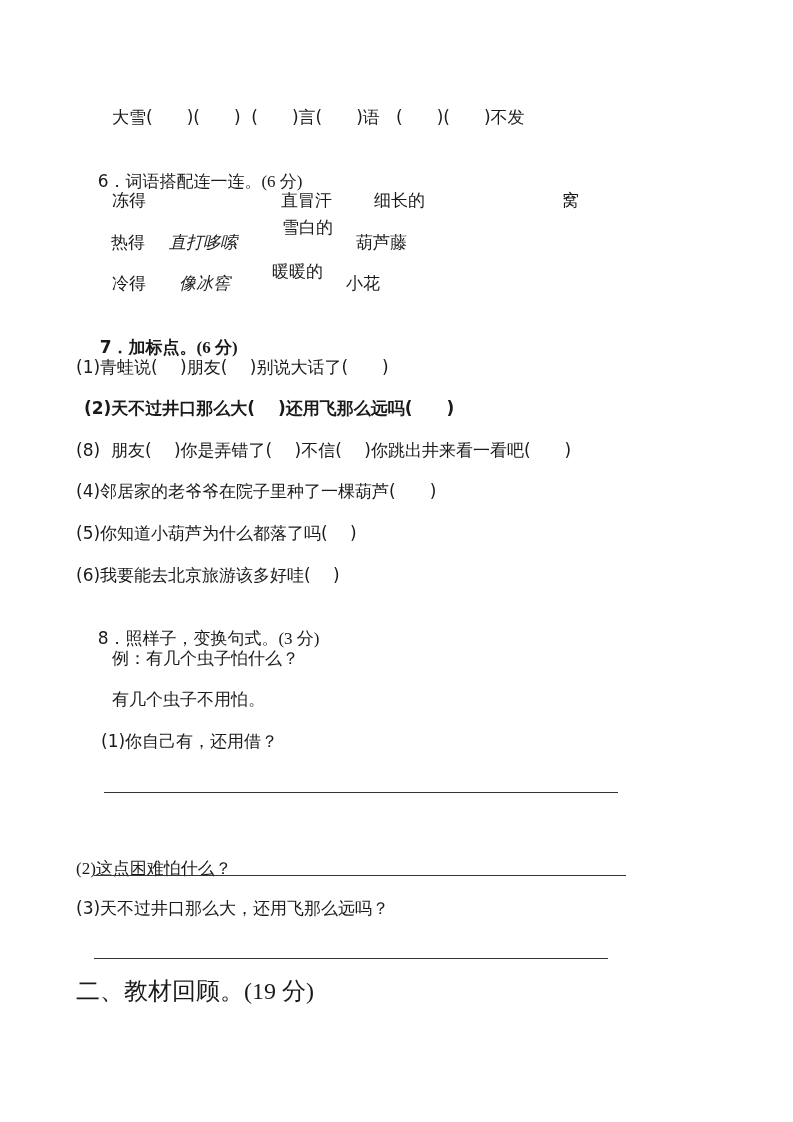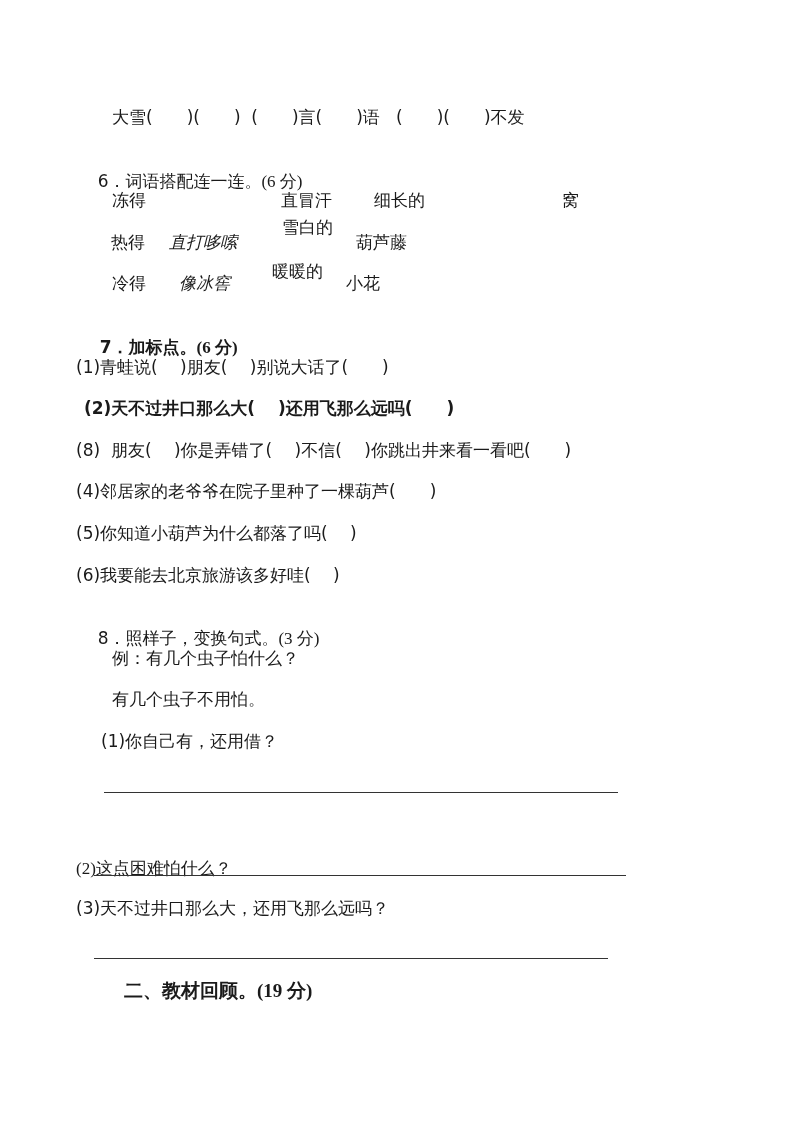--- a/index.html
+++ b/index.html
@@ -5,21 +5,21 @@
     html, body { margin: 0; padding: 0; background: #ffffff; }
     body {
       width: 793px; height: 1122px; position: relative; overflow: hidden;
       font-family: "DejaVu Sans", "Liberation Sans", sans-serif;
       color: #1a1a1a;
     }
     .line {
       position: absolute; font-size: 17px; line-height: 22px; white-space: pre;
     }
     .serif { font-family: "Liberation Serif", "DejaVu Serif", serif; }
-    .heading-bold { font-weight: bold; font-size: 19px; margin-left: 48px; }
+    .heading-bold { font-weight: normal; font-size: 24px; }
     .answer-line {
       position: absolute; height: 0; border-top: 1px solid #333;
     }
     .word { position: absolute; font-size: 17px; line-height: 22px; white-space: pre; }
   </style>
 </head>
 <body>
 
 <div>
 

